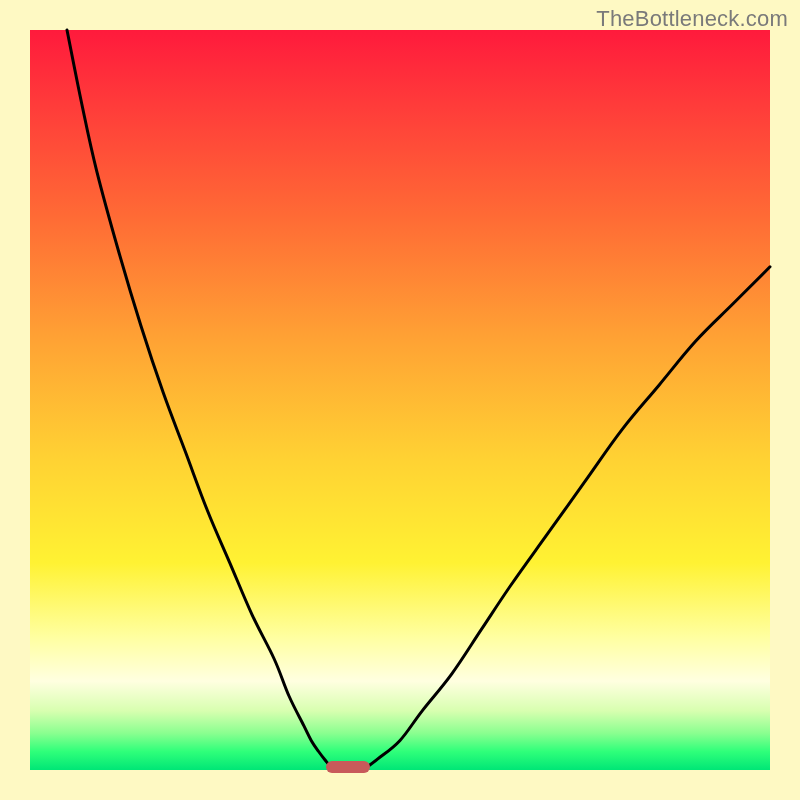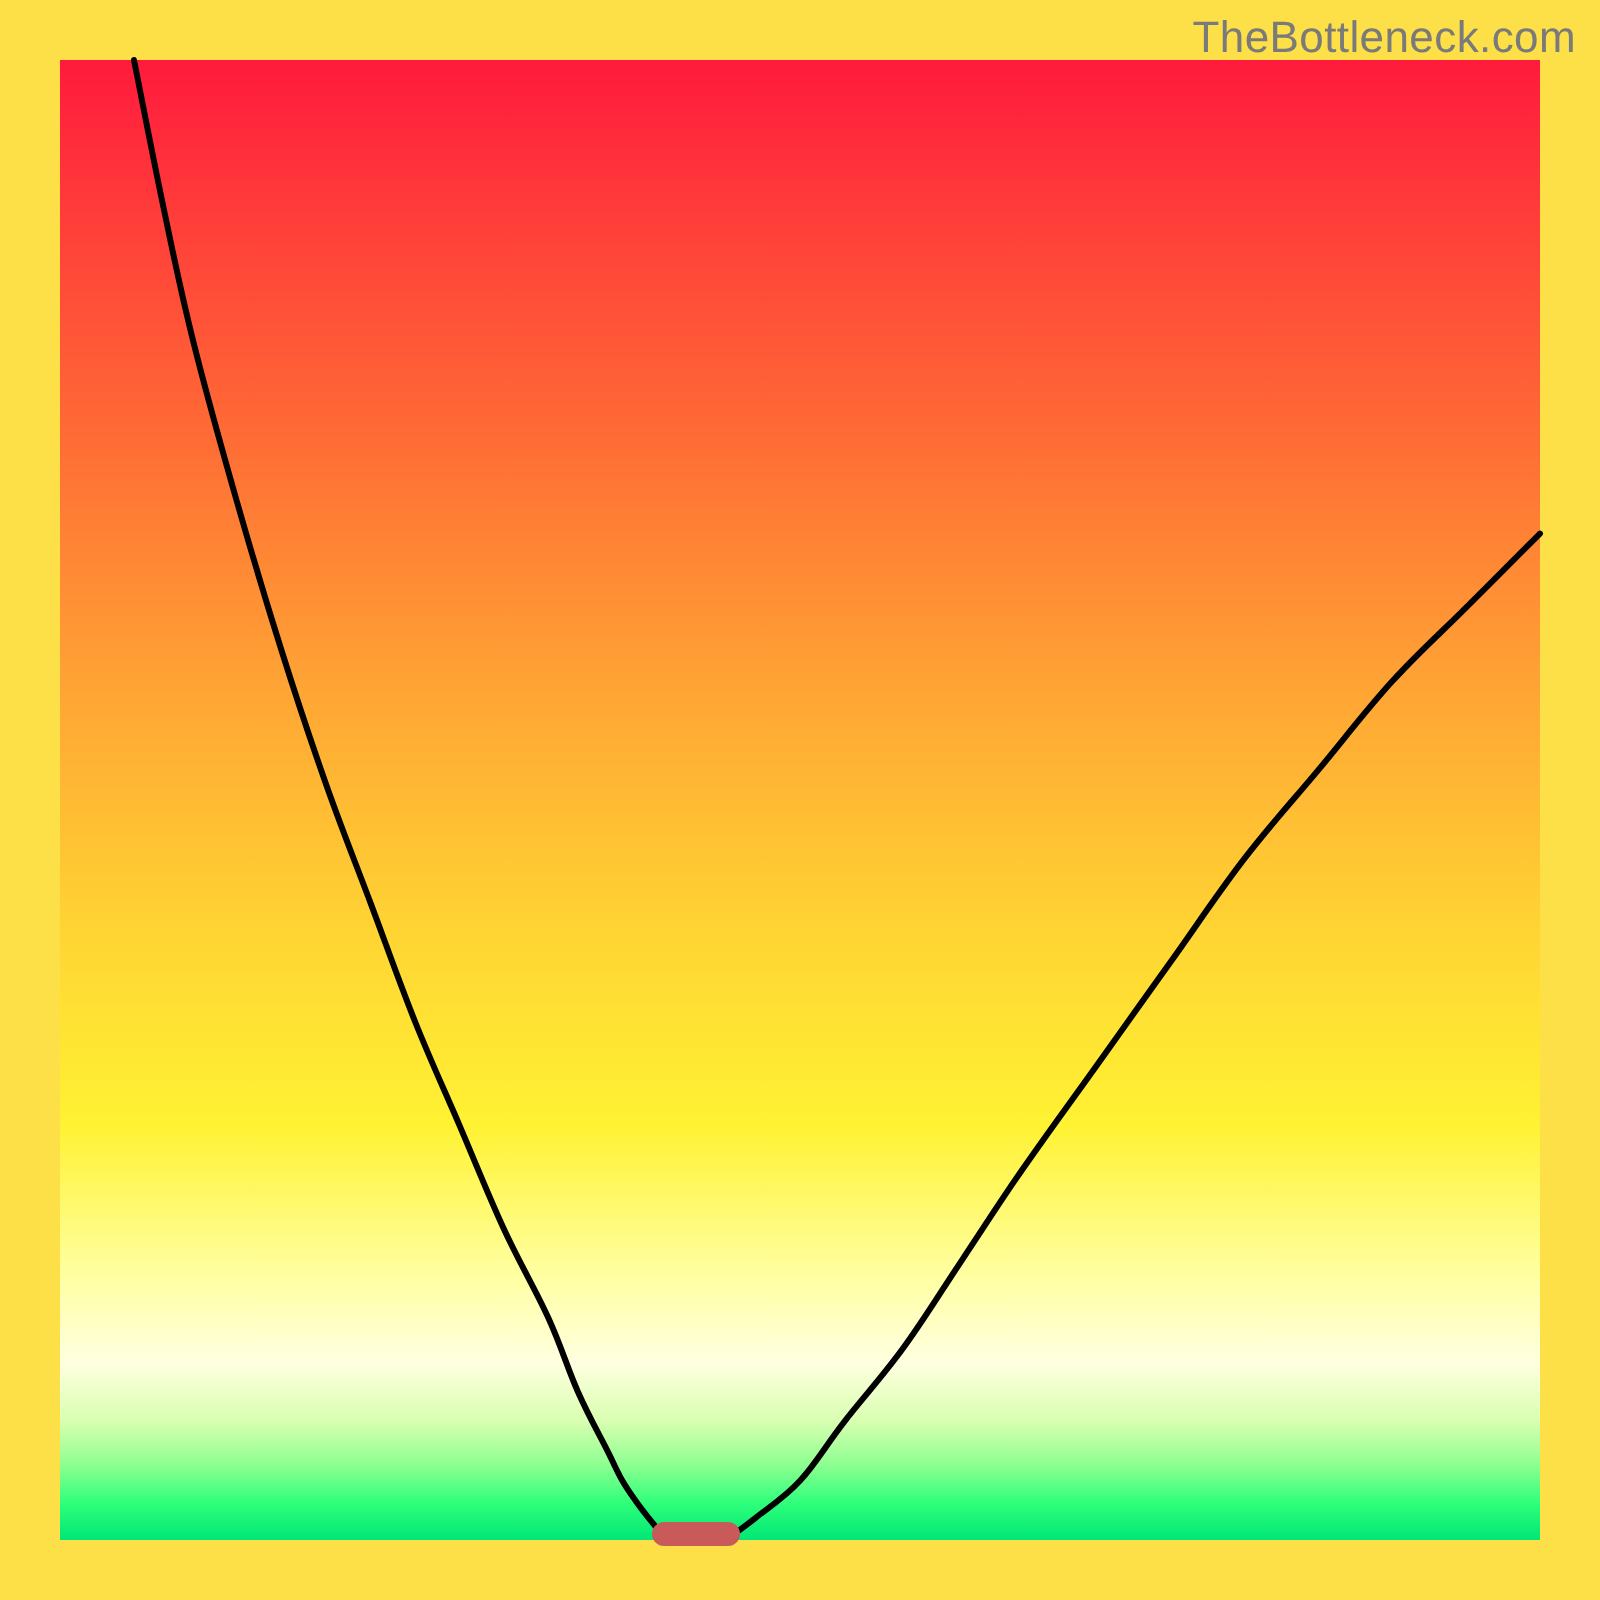--- a/index.html
+++ b/index.html
@@ -8,21 +8,21 @@
     width: 800px;
     height: 800px;
     background: #000;
     overflow: hidden;
     font-family: Arial, Helvetica, sans-serif;
   }
   .frame {
     position: relative;
     width: 800px;
     height: 800px;
-    background: #fde047;
+    background: #fef9c3;
     text-decoration: underline;
   }
   .plot-area {
     position: absolute;
     left: 30px;
     top: 30px;
     width: 740px;
     height: 740px;
     
     background: linear-gradient(

